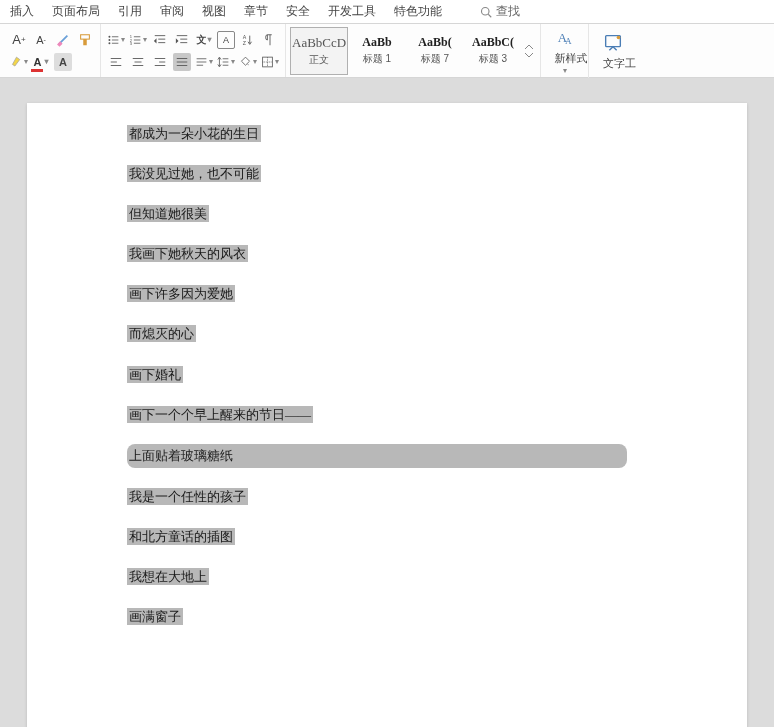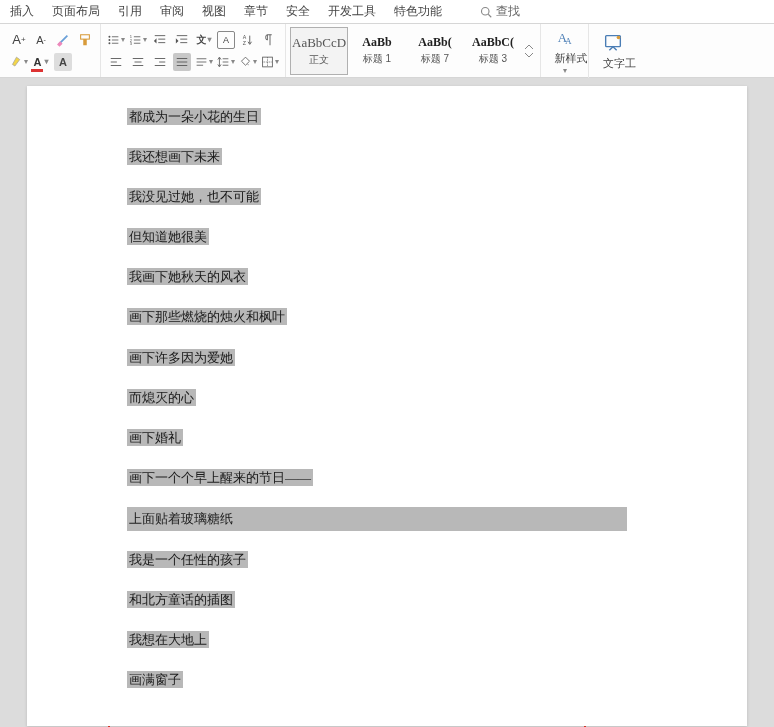--- a/index.html
+++ b/index.html
@@ -108,21 +108,21 @@
     border-right: 1px solid #e6e6e6;
   }
   .biggroup svg { width: 22px; height: 22px; }
   .biggroup .lbl { font-size: 11px; color: #444; margin-top: 2px; white-space: nowrap; margin-left: 13px; }
   
   .docarea {
     background: #dcdcdc;
     height: 649px;
     overflow: hidden;
     position: relative;
-    padding-top: 4px;
+    padding-top: 21px;
   }
   .page {
     margin: 4px auto 0 auto;
     width: 720px;
     min-height: 640px;
     background: #fff;
     box-shadow: 0 1px 3px rgba(0,0,0,0.15);
     position: relative;
     padding: 20px 80px 20px 100px;
   }
@@ -147,20 +147,21 @@
     display: block;
   }
   .page .line .hl {
     background: #b8b8b8;
     padding: 1px 2px;
     line-height: 1.7;
   }
   .page .line.wide .hl {
     display: inline-block;
     min-width: 500px;
+    border-radius: 8px;
   }
   .arrow {
     position: absolute;
     pointer-events: none;
   }
 </style>
 </head>
 <body>
 
 <div class="tabs">
@@ -385,25 +386,23 @@
     <defs>
         <marker id="ah" markerWidth="8" markerHeight="8" refX="1" refY="3" orient="auto">
           <path d="M0 0 L6 3 L0 6 Z" fill="#e43b2c"></path>
         </marker>
       </defs>
     <line x1="110" y1="80" x2="18" y2="12" stroke="#e43b2c" stroke-width="3" marker-end="url(#ah)"></line>
   </svg>
   <div class="page">
     <div class="lines" id="lines">
         <div class="line"><span class="hl">都成为一朵小花的生日</span></div>
-        <div class="line"><span class="hl">我还想画下未来</span></div>
         <div class="line"><span class="hl">我没见过她，也不可能</span></div>
         <div class="line"><span class="hl">但知道她很美</span></div>
         <div class="line"><span class="hl">我画下她秋天的风衣</span></div>
-        <div class="line"><span class="hl">画下那些燃烧的烛火和枫叶</span></div>
         <div class="line"><span class="hl">画下许多因为爱她</span></div>
         <div class="line"><span class="hl">而熄灭的心</span></div>
         <div class="line"><span class="hl">画下婚礼</span></div>
         <div class="line"><span class="hl">画下一个个早上醒来的节日——</span></div>
         <div class="line wide"><span class="hl">上面贴着玻璃糖纸</span></div>
         <div class="line"><span class="hl">我是一个任性的孩子</span></div>
         <div class="line"><span class="hl">和北方童话的插图</span></div>
         <div class="line"><span class="hl">我想在大地上</span></div>
         <div class="line"><span class="hl">画满窗子</span></div>
       </div>

